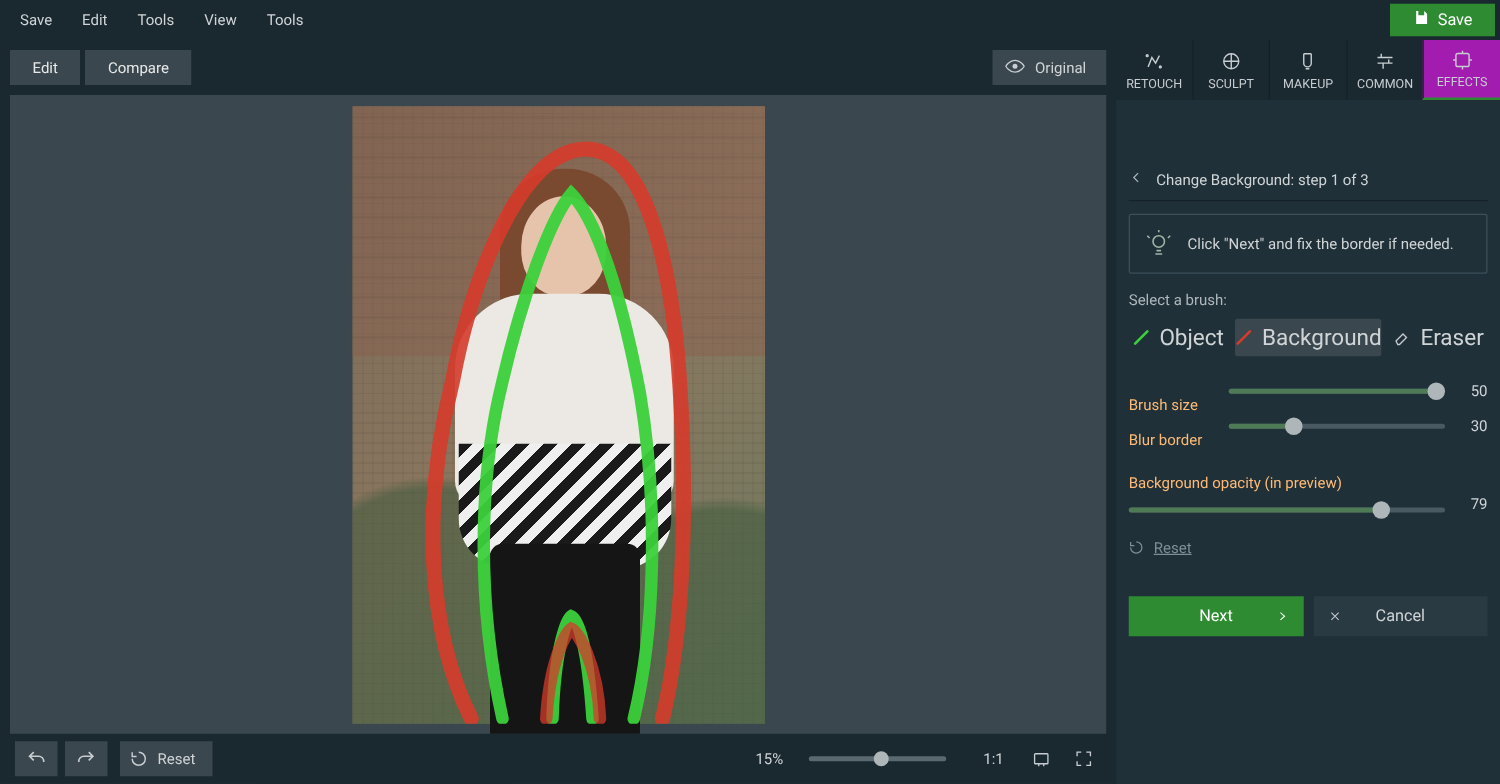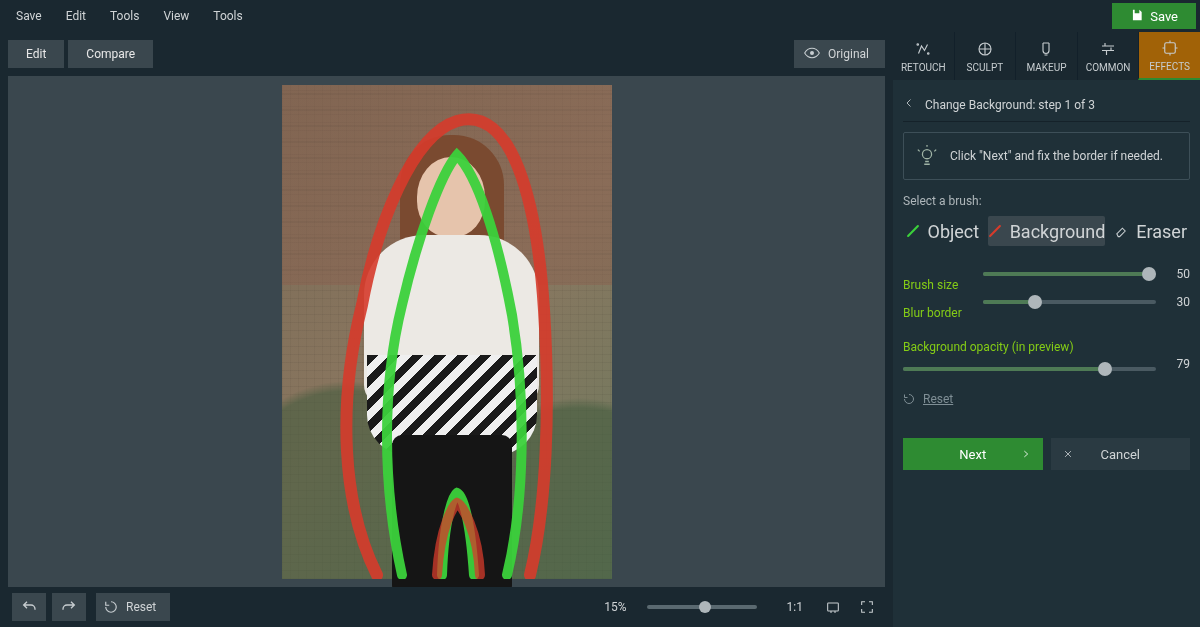--- a/index.html
+++ b/index.html
@@ -8,21 +8,21 @@
 
 .menubar { height: 32px; background: #1a2830; display: flex; align-items: center; padding: 0 4px; }
 .menubar .menu-item { padding: 8px 12px; cursor: pointer; font-size: 12px; }
 .menubar .spacer { flex: 1; }
 .save-btn { background: #2e8b32; color: #fff; height: 26px; padding: 0 18px; display: flex; align-items: center; gap: 6px; cursor: pointer; font-size: 13px; }
 .save-btn svg { width: 14px; height: 14px; fill: #fff; }
 
 
 .main { display: flex; height: 595px; }
 .left { flex: 1; display: flex; flex-direction: column; background: #1a2830; padding: 6px 8px 0 8px; }
-.right { width: 307px; background: #1f3038; display: flex; flex-direction: column; }
+.right { width: 307px; background: #1f3038; display: flex; flex-direction: column; gap: 39px; }
 
 
 .toolbar-row { height: 32px; display: flex; align-items: center; gap: 4px; }
 .tool-btn { background: #3a474e; color: #e8e8e8; border: none; height: 28px; padding: 0 18px; font-size: 12px; cursor: pointer; }
 .toolbar-row .spacer { flex: 1; }
 .original-btn { background: #3a474e; height: 28px; padding: 0 16px 0 10px; display: flex; align-items: center; gap: 8px; cursor: pointer; }
 .original-btn svg { width: 16px; height: 12px; fill: #c7cdd0; }
 
 
 .canvas-area { flex: 1; background: #3a474e; display: flex; align-items: center; justify-content: center; margin-top: 6px; position: relative; overflow: hidden; }
@@ -50,39 +50,39 @@
 .zoom-slider { width: 110px; height: 4px; background: #5a6970; border-radius: 2px; position: relative; margin-right: 14px; }
 .zoom-slider .thumb { position:absolute; top:-4px; width:12px; height:12px; border-radius:50%; background:#aeb6ba; left:52px; }
 .ratio { margin: 12px 10px; font-size: 12px; }
 .bottom-icon { width: 20px; height: 20px; display:flex; align-items:center; justify-content:center; margin:0 4px; cursor:pointer; }
 .bottom-icon svg { width:16px; height:16px; stroke:#c7cdd0; fill:none; stroke-width:1.6; }
 
 
 .tab-row { height: 48px; display: flex; background: #1a2830; }
 .tab { flex: 1; display:flex; flex-direction:column; align-items:center; justify-content:center; gap:4px; font-size:10px; color:#c7cdd0; border-left:1px solid #12202a; cursor:pointer; }
 .tab:first-child { border-left:none; }
-.tab.active { background:#a16207; border-bottom:2px solid #2e8b32; }
+.tab.active { background:#a21caf; border-bottom:2px solid #2e8b32; }
 .tab svg { width:18px; height:18px; stroke:#c7cdd0; fill:none; stroke-width:1.5; }
 
 .panel { padding: 8px 10px 0 10px; flex:1; display:flex; flex-direction:column; }
 .crumb { display:flex; align-items:center; gap:10px; height:34px; border-bottom:1px solid #15222a;text-align:center; }
 .crumb svg { width:12px; height:12px; stroke:#aeb6ba; fill:none; stroke-width:2; }
 
 .hint { border:1px solid #3d4f58; border-radius:2px; padding:12px 12px; margin:10px 0 14px 0; display:flex; align-items:center; gap:12px; }
 .hint .bulb { width:22px; height:22px; }
 .hint .bulb svg { width:22px; height:22px; stroke:#9fb3a5; fill:none; stroke-width:1.4; }
 
 .sect-label { color:#aeb6ba; margin-bottom:8px; }
 .brush-row { display:flex; gap:6px; margin-bottom:14px; }
 .brush-btn { flex:1; height:30px; display:flex; align-items:center; justify-content:center; gap:8px; cursor:pointer; border-radius:2px; font-size:18px; }
 .brush-btn.active { background:#3a474e; }
 .brush-btn svg { width:14px; height:14px; }
 
 .slider-row { display:flex; align-items:center; height:28px; gap:8px; }
-.slider-row .lbl { width:72px; color:#84cc16;margin-top:21px; }
+.slider-row .lbl { width:72px; color:#fdba74;margin-top:21px; }
 .slider-row.wide .lbl { width:auto; }
 .slider-track { flex:1; height:4px; background:#4a5a62; border-radius:2px; position:relative; }
 .slider-track .fill { position:absolute; left:0; top:0; bottom:0; background:#4e7a55; border-radius:2px; }
 .slider-track .thumb { position:absolute; top:-5px; width:14px; height:14px; border-radius:50%; background:#aeb6ba; }
 .slider-row .val { width:26px; text-align:right; }
 
 .opacity-block { margin-top:6px; }
 .opacity-block .slider-track { margin-top:10px; }
 
 .reset-link { margin-top:14px; display:flex; align-items:center; gap:8px; color:#7f8e95; cursor:pointer; }

